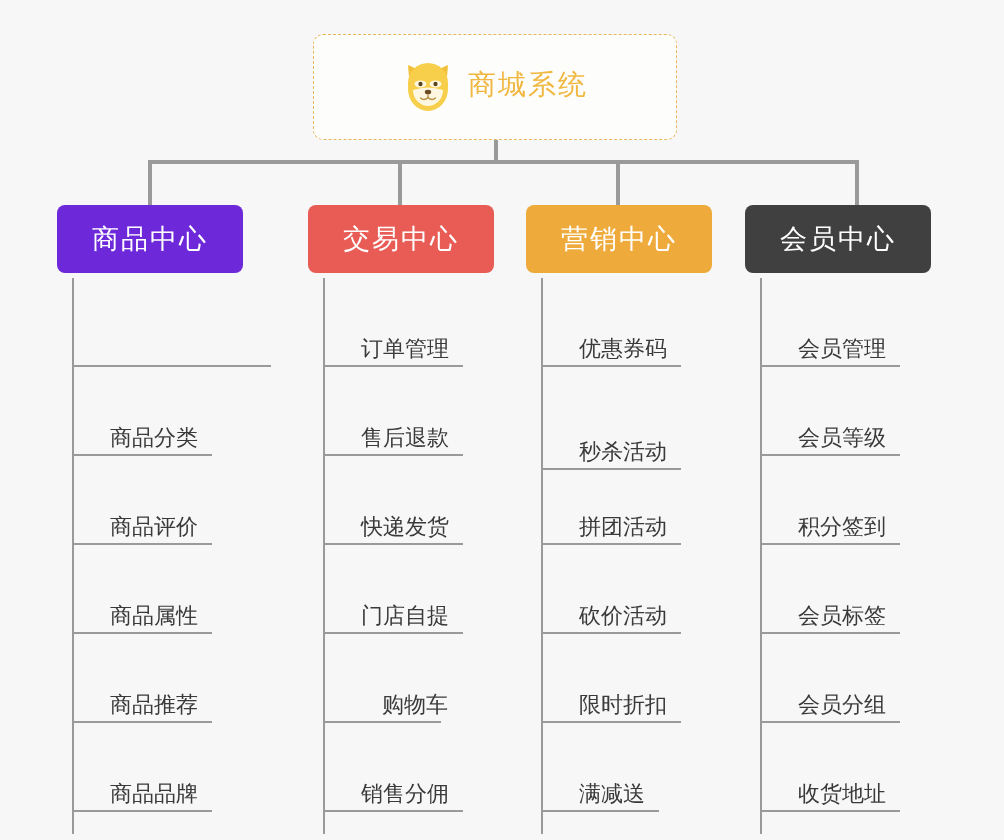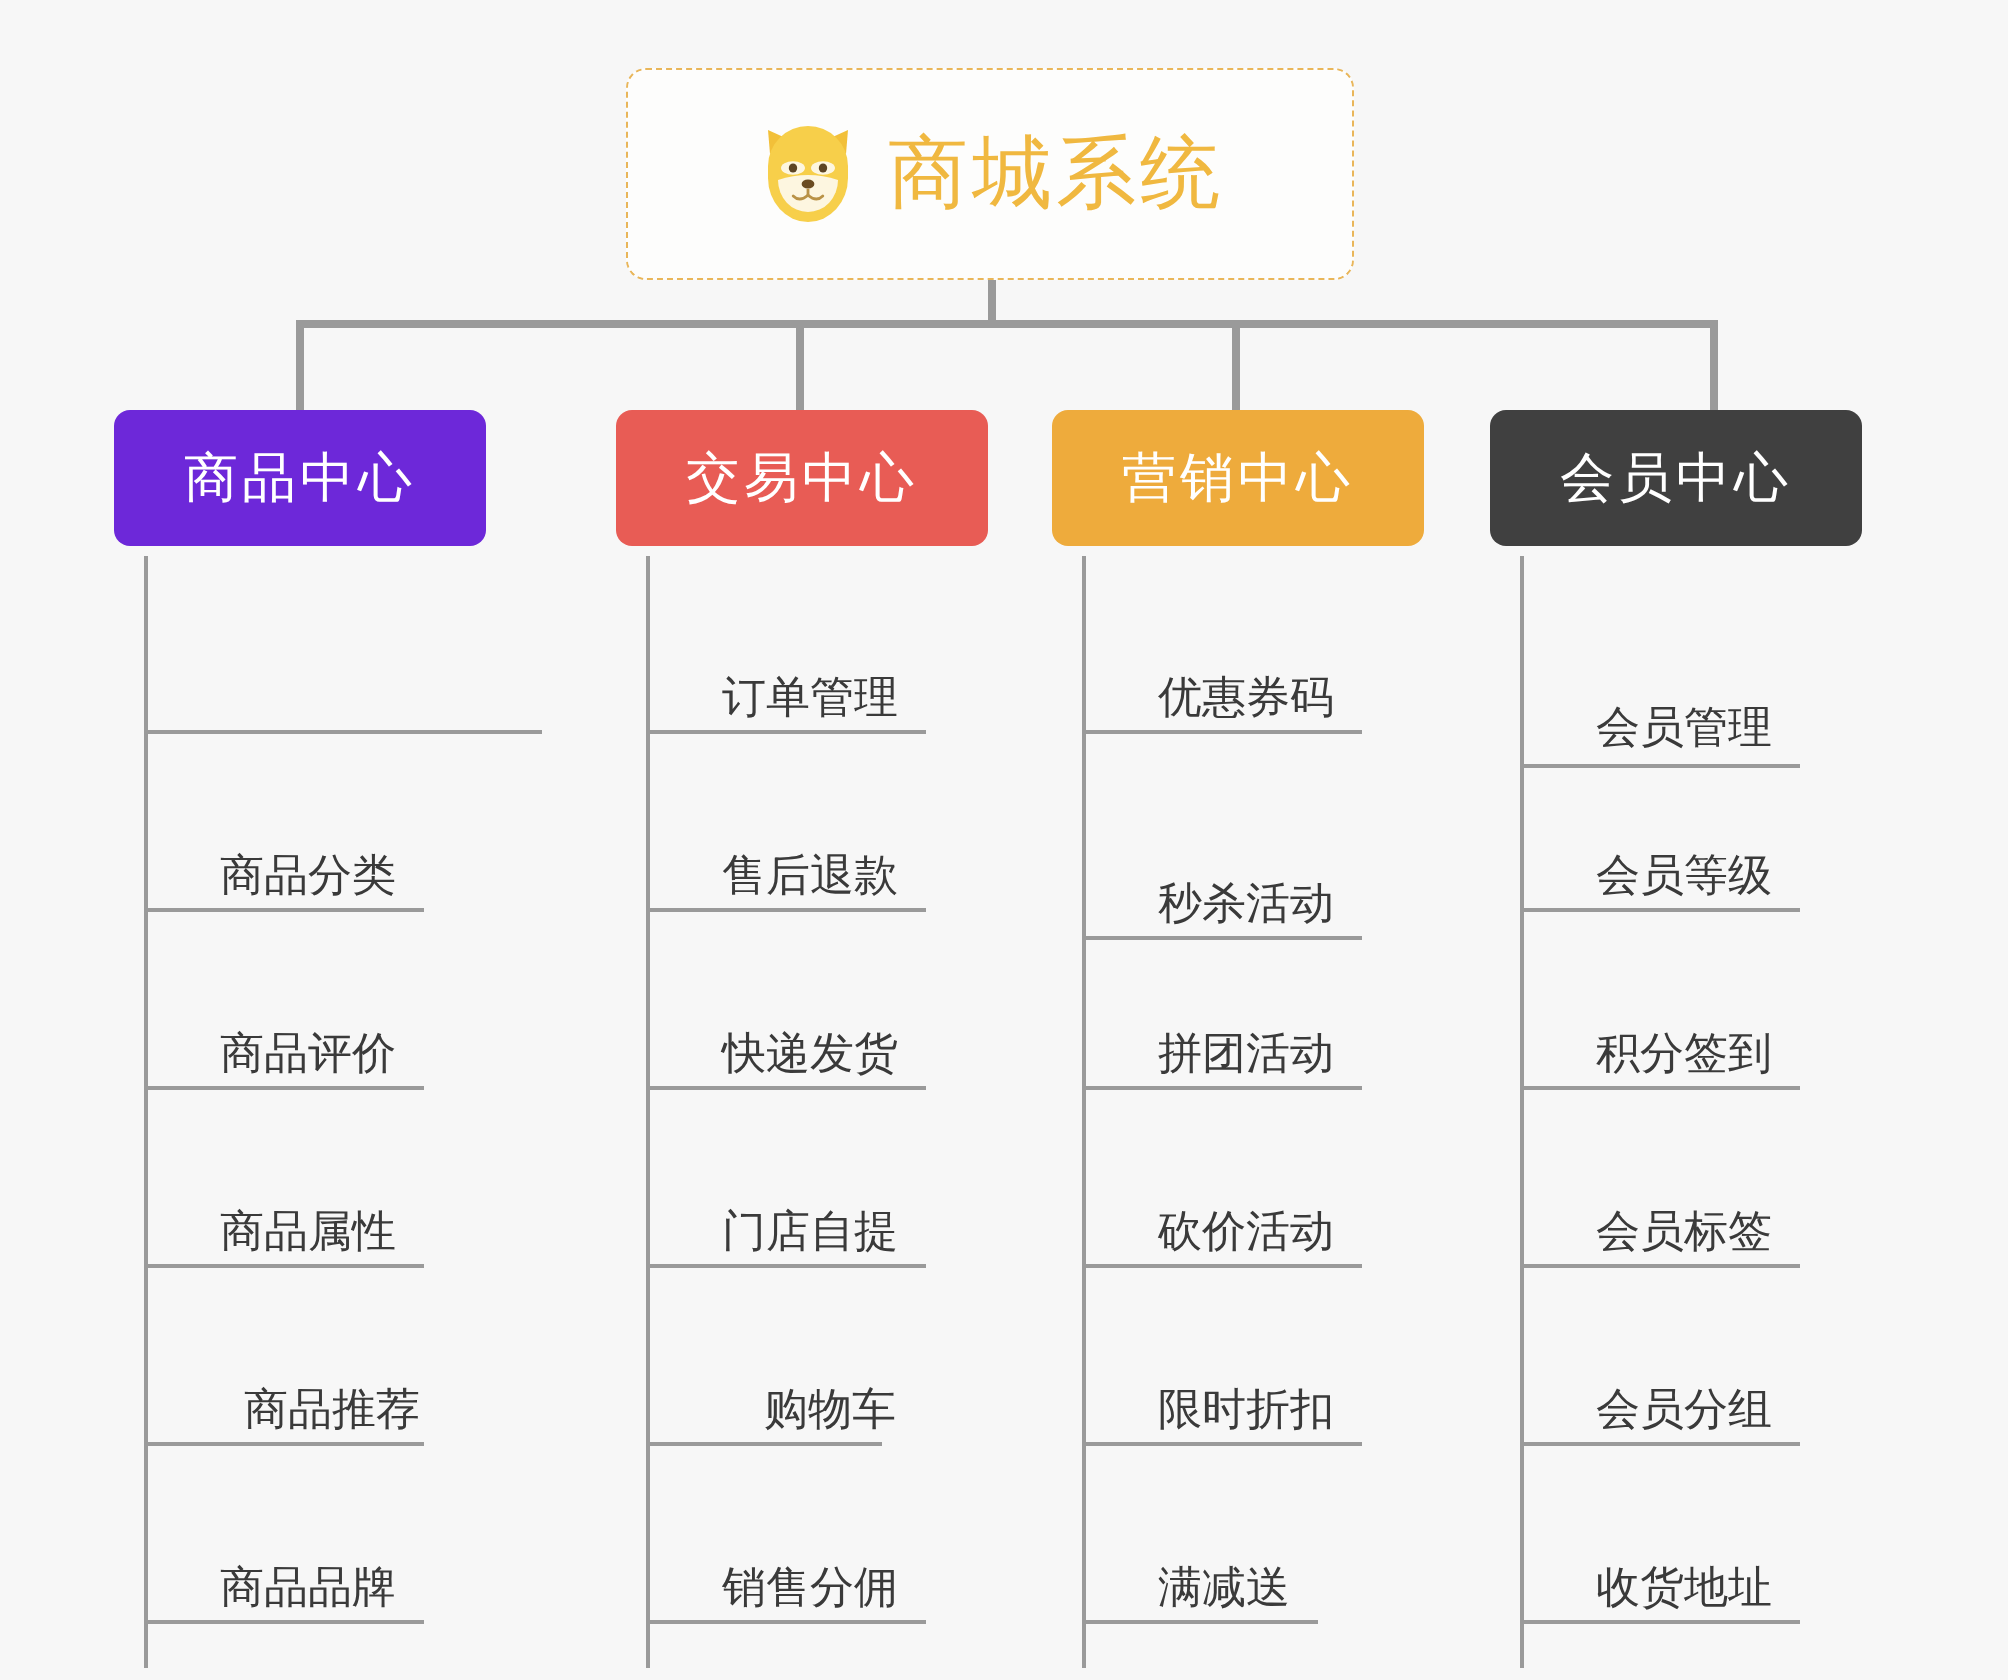--- a/index.html
+++ b/index.html
@@ -24,25 +24,26 @@
     display:flex;align-items:center;justify-content:center;
     gap:14px;
   }
   .root-icon{
     width:52px;height:52px;
     flex:0 0 52px;
     position:relative;
     display:block;
   }
   .root-title{
-    font-size:40px;
+    font-size:28px;
     color:#f0b840;
     letter-spacing:2px;
     line-height:1;
     white-space:nowrap;
+    font-family:Liberation Mono, monospace;
   }
 
   
   .conn{position:absolute;background:#9a9a9a;}
 
   
   .cat-box{
     position:absolute;
     box-sizing:border-box;
     border-radius:8px;
@@ -147,21 +148,21 @@
         <span class="leaf-underline" style="width: 140px;"></span>
       </div>
       <div class="leaf-item" style="top: 178px; width: 140px;">
         <span class="leaf-label">商品评价</span>
         <span class="leaf-underline" style="width: 140px;"></span>
       </div>
       <div class="leaf-item" style="top: 267px; width: 140px;">
         <span class="leaf-label">商品属性</span>
         <span class="leaf-underline" style="width: 140px;"></span>
       </div>
-      <div class="leaf-item" style="top: 356px; width: 140px; padding-left: 12px;">
+      <div class="leaf-item" style="top: 356px; width: 140px;">
         <span class="leaf-label">商品推荐</span>
         <span class="leaf-underline" style="width: 140px;"></span>
       </div>
       <div class="leaf-item" style="top: 445px; width: 140px;">
         <span class="leaf-label">商品品牌</span>
         <span class="leaf-underline" style="width: 140px;"></span>
       </div>
     </div>
   <div class="leaf-col" style="left:323px;" id="col-1">
     <div class="leaf-rail" style="height: 556px; background: rgb(154, 154, 154);"></div>
@@ -212,21 +213,21 @@
         <span class="leaf-label">限时折扣</span>
         <span class="leaf-underline" style="width: 140px;"></span>
       </div>
       <div class="leaf-item" style="top: 445px; width: 118px;">
         <span class="leaf-label">满减送</span>
         <span class="leaf-underline" style="width: 118px;"></span>
       </div>
     </div>
   <div class="leaf-col" style="left:760px;" id="col-3">
     <div class="leaf-rail" style="height: 556px; background: rgb(154, 154, 154);"></div>
-  <div class="leaf-item" style="top: 17px; width: 140px; font-family: Liberation Mono, monospace;">
+  <div class="leaf-item" style="top: 0px; width: 140px;">
         <span class="leaf-label">会员管理</span>
         <span class="leaf-underline" style="width: 140px;"></span>
       </div>
       <div class="leaf-item" style="top: 89px; width: 140px;">
         <span class="leaf-label">会员等级</span>
         <span class="leaf-underline" style="width: 140px;"></span>
       </div>
       <div class="leaf-item" style="top: 178px; width: 140px;">
         <span class="leaf-label">积分签到</span>
         <span class="leaf-underline" style="width: 140px;"></span>

